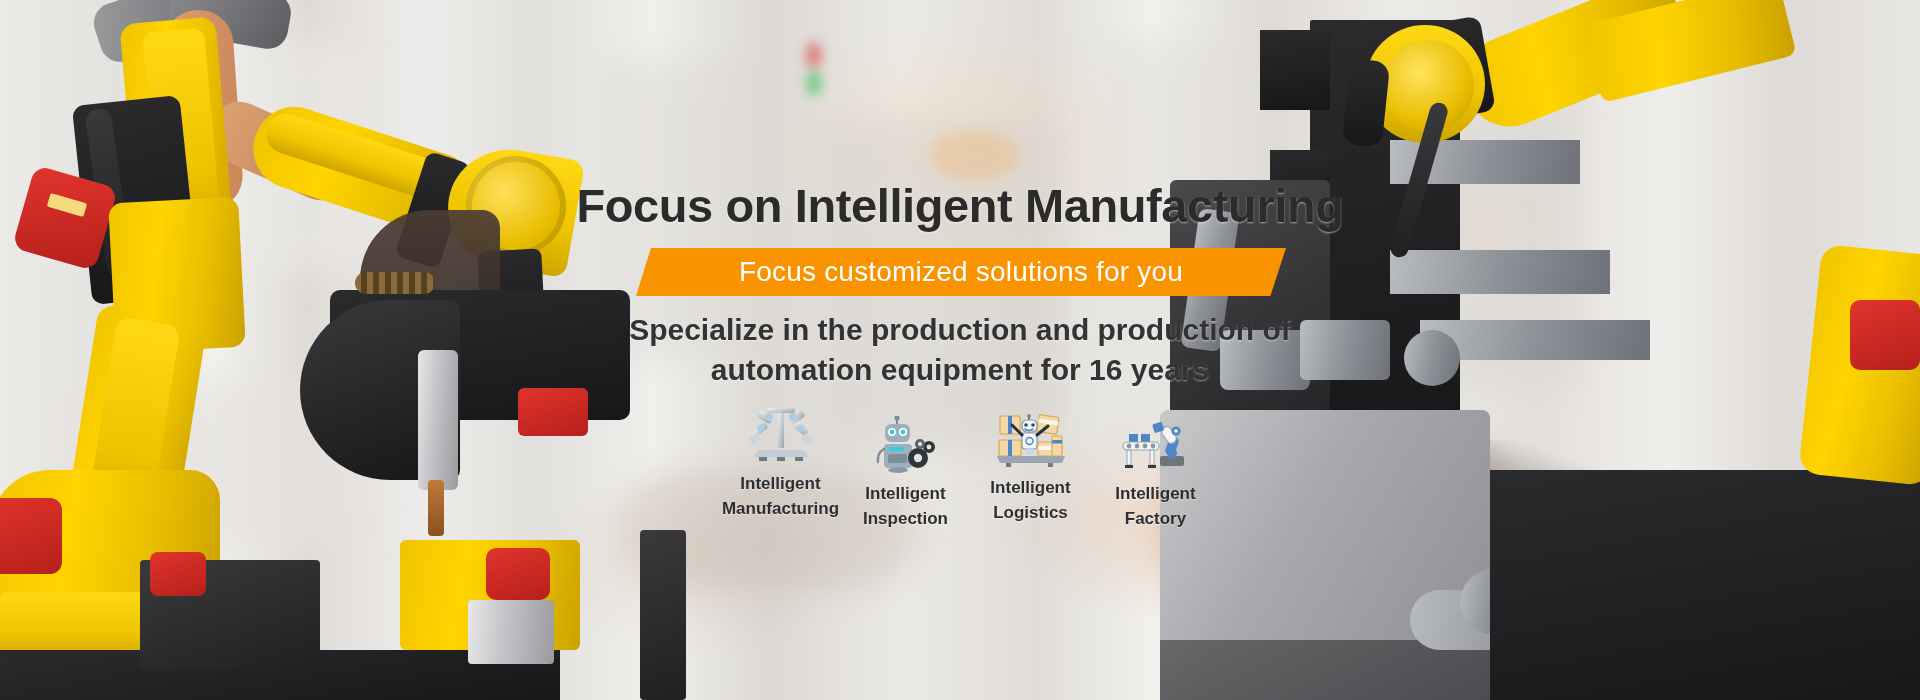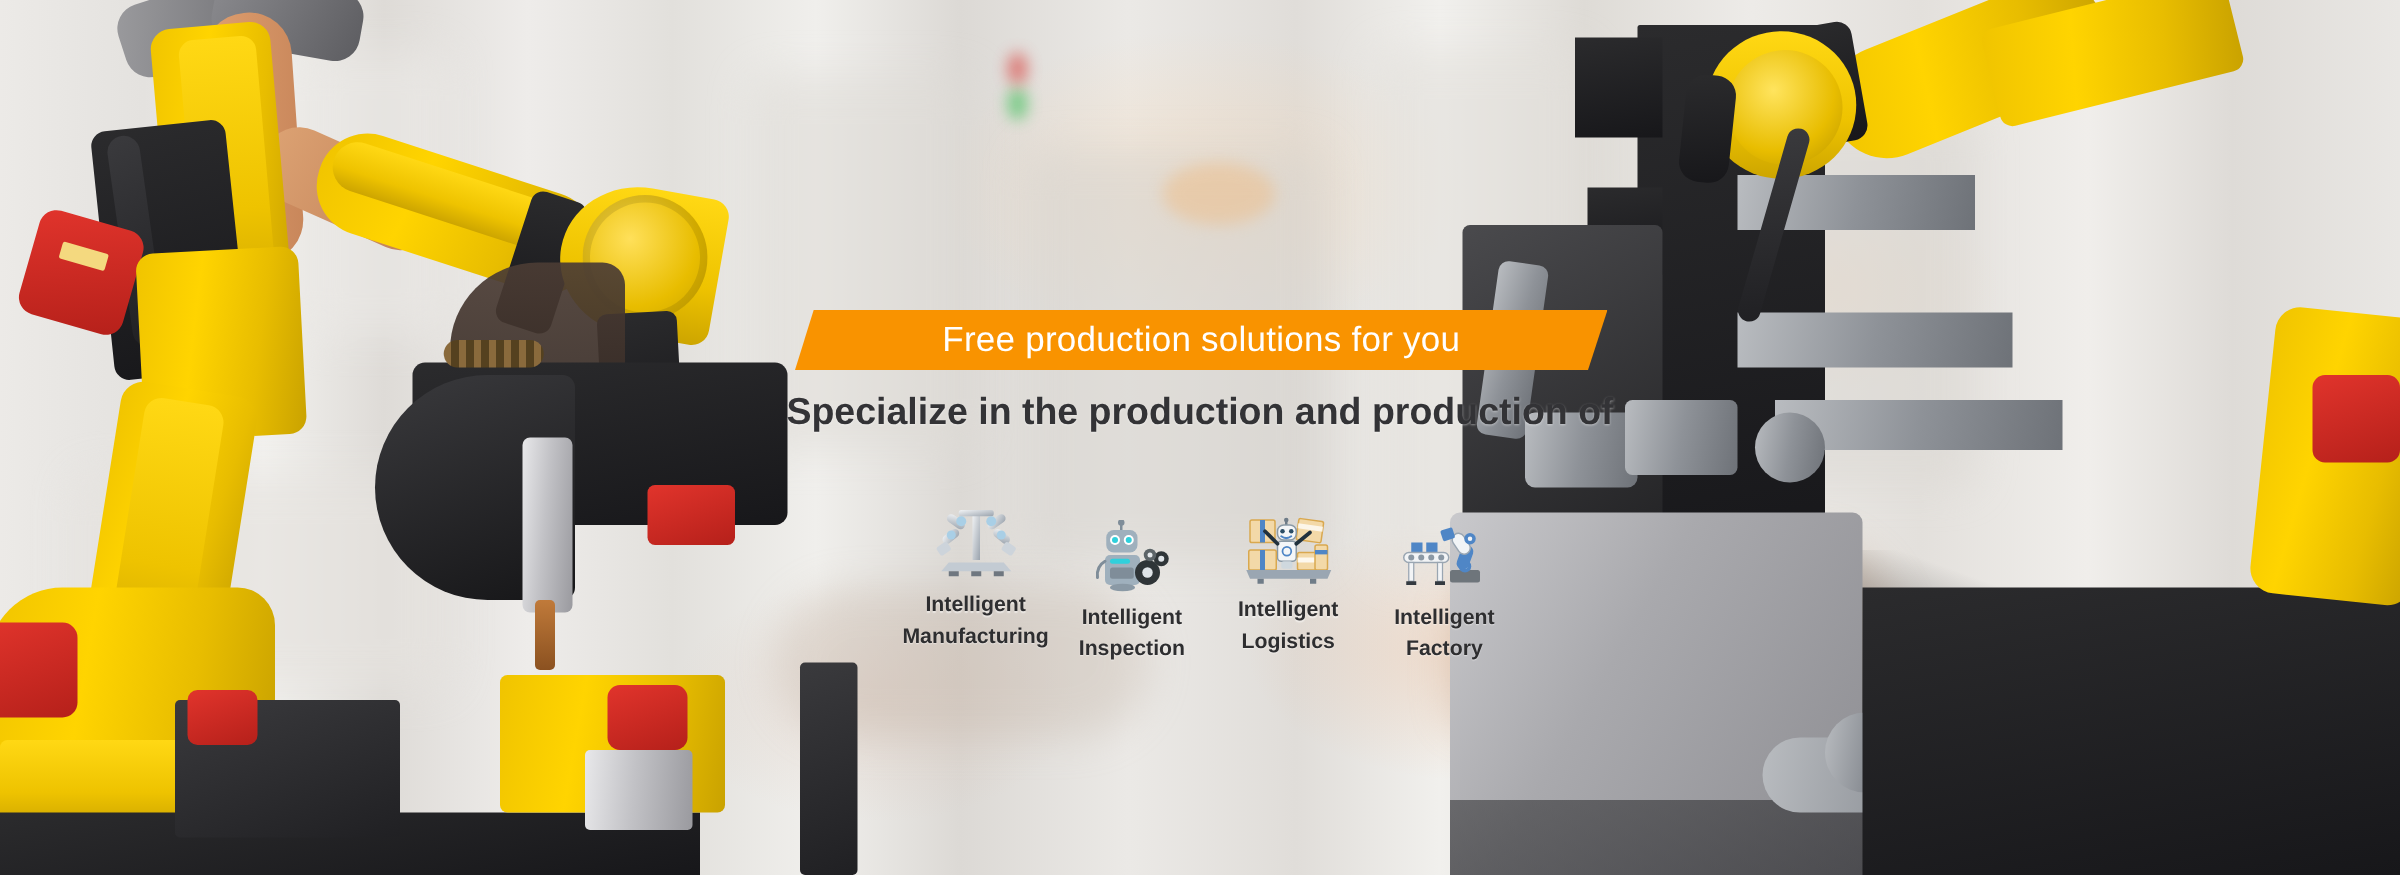--- a/index.html
+++ b/index.html
@@ -274,28 +274,30 @@
     <div class="rl-part graysteel" style="left:300px;top:570px;width:64px;height:64px;border-radius:50%;"></div>
     <div class="rl-part graysteel" style="left:380px;top:576px;width:60px;height:60px;border-radius:50%;"></div>
     <div class="rl-part dark" style="left:330px;top:470px;width:430px;height:230px;"></div>
 
     <div class="rl-part yellow" style="left:650px;top:250px;width:130px;height:230px;border-radius:20px;transform:rotate(6deg);"></div>
     <div class="rl-part red" style="left:690px;top:300px;width:70px;height:70px;border-radius:10px;"></div>
   </div>
 
   <div class="copy">
 
+    <div class="headline">Focus on Intelligent Manufacturing</div>
 
     <div class="ribbon-wrap">
       <div class="ribbon"></div>
-      <div class="ribbon-text">Free production solutions for you</div>
+      <div class="ribbon-text">Focus customized solutions for you</div>
     </div>
 
     <div class="subhead">
       <div>Specialize in the production and production of</div>
+      <div>automation equipment for 16 years</div>
     </div>
 
     <div class="features">
 
       <div class="feature f0">
         <div class="feature-icon">
           <svg width="72" height="60" viewBox="0 0 72 60">
             <defs>
               <linearGradient id="mg1" x1="0" y1="0" x2="1" y2="1">
                 <stop offset="0" stop-color="#f2f4f6"></stop>

